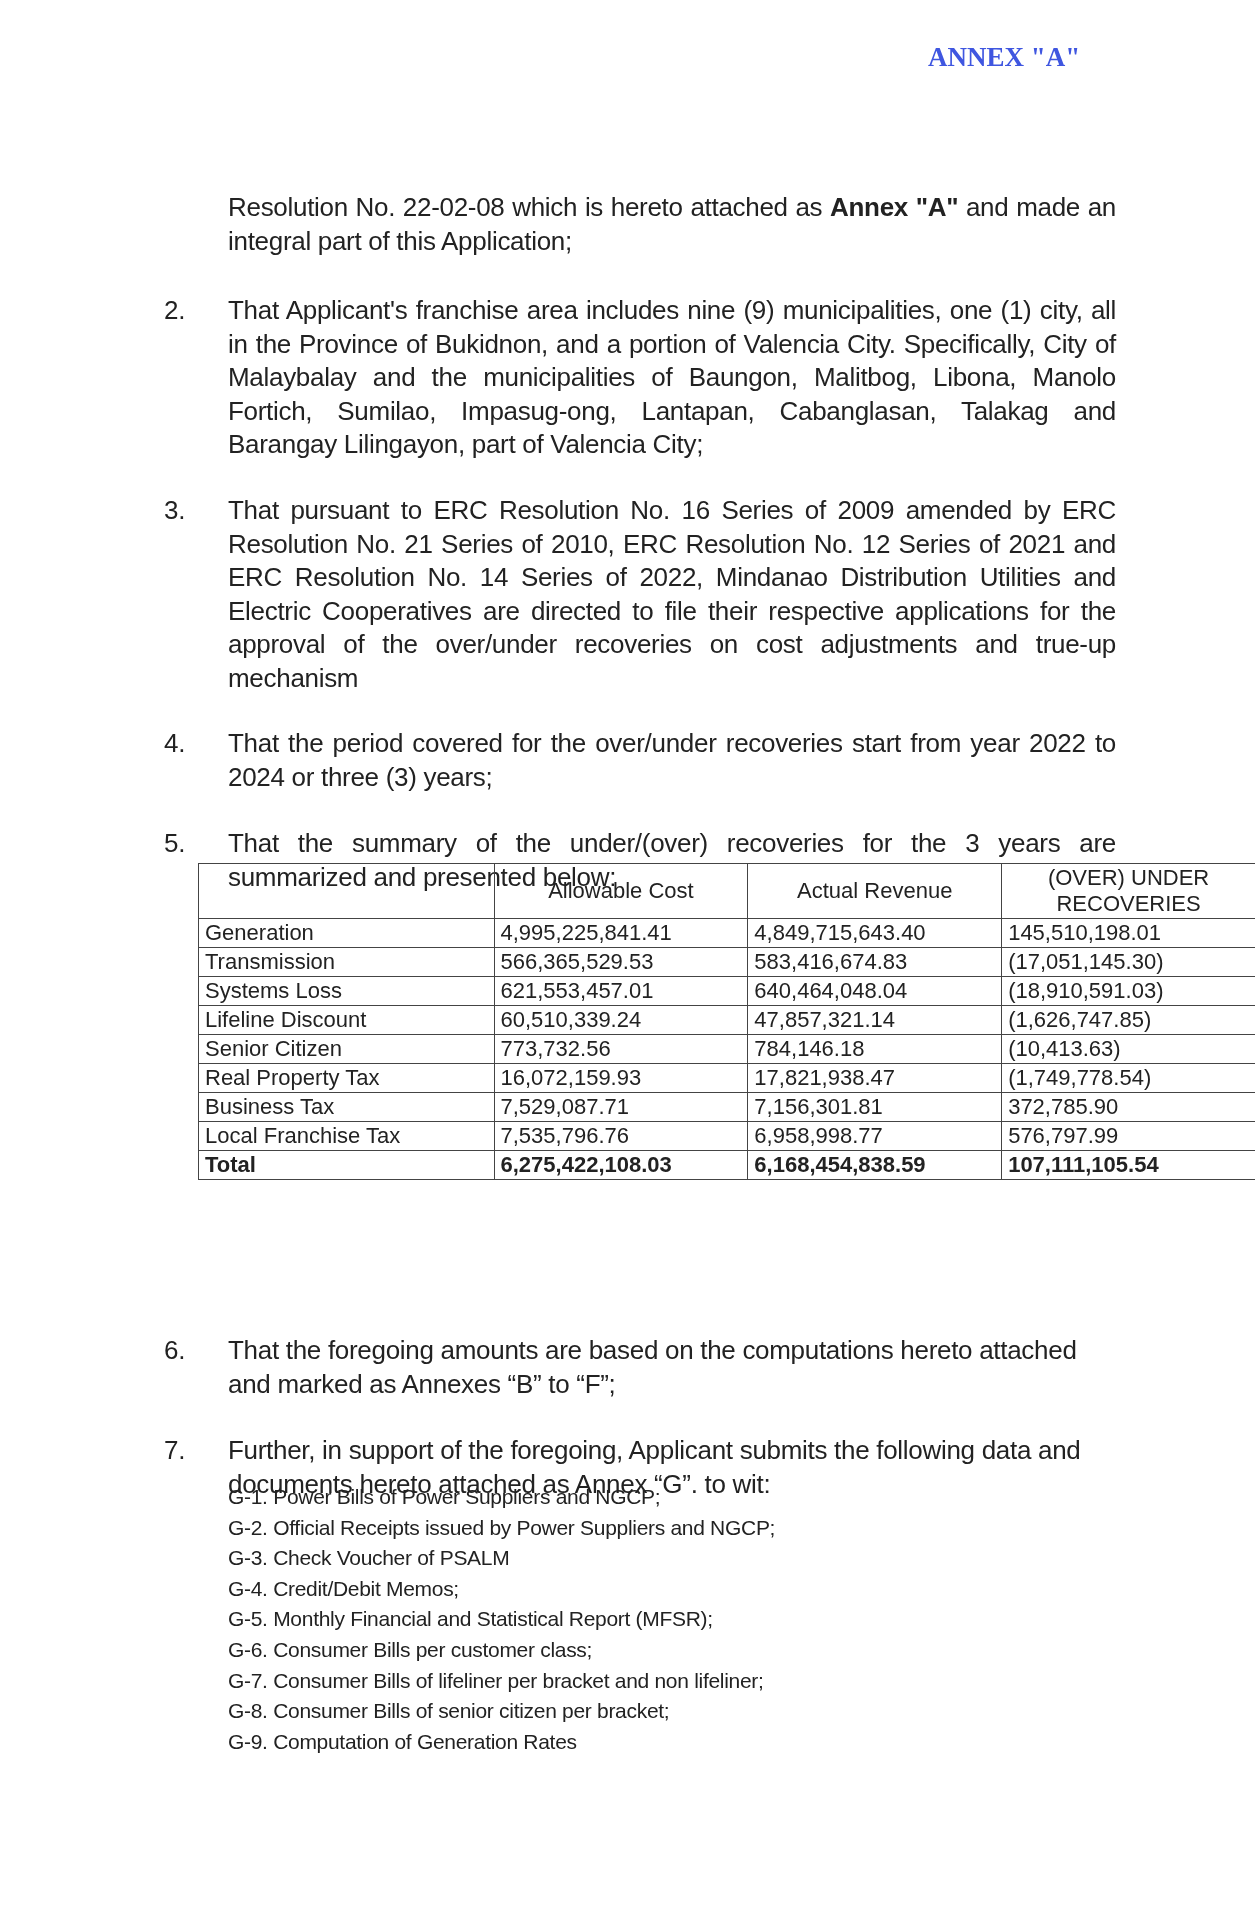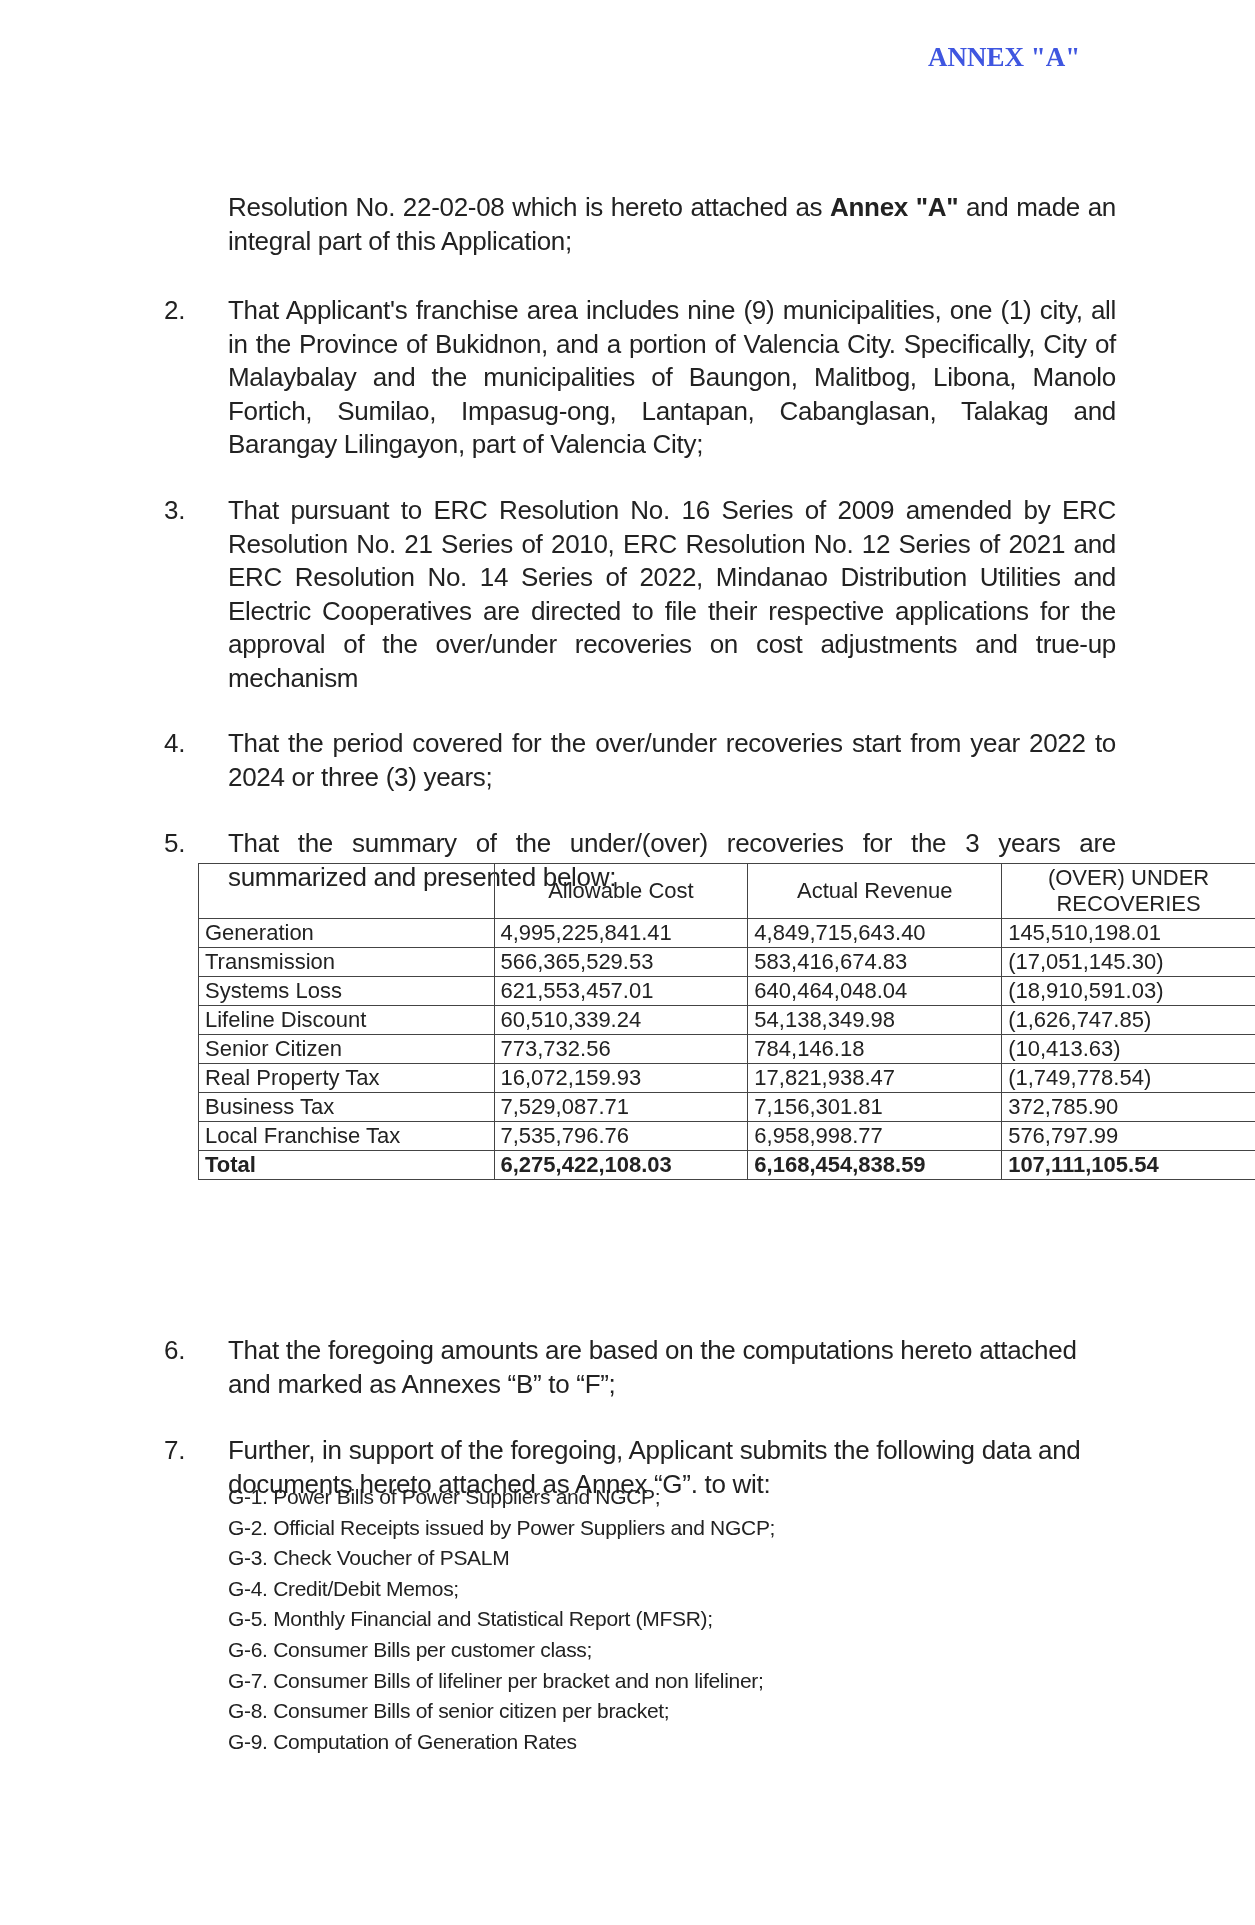--- a/index.html
+++ b/index.html
@@ -91,21 +91,21 @@
       </tr>
       <tr>
         <td class="label">Systems Loss</td>
         <td class="val">621,553,457.01</td>
         <td class="val">640,464,048.04</td>
         <td class="val">(18,910,591.03)</td>
       </tr>
       <tr>
         <td class="label">Lifeline Discount</td>
         <td class="val">60,510,339.24</td>
-        <td class="val">54,138,349.98</td>
+        <td class="val">47,857,321.14</td>
         <td class="val">(1,626,747.85)</td>
       </tr>
       <tr>
         <td class="label">Senior Citizen</td>
         <td class="val">773,732.56</td>
         <td class="val">784,146.18</td>
         <td class="val">(10,413.63)</td>
       </tr>
       <tr>
         <td class="label">Real Property Tax</td>

